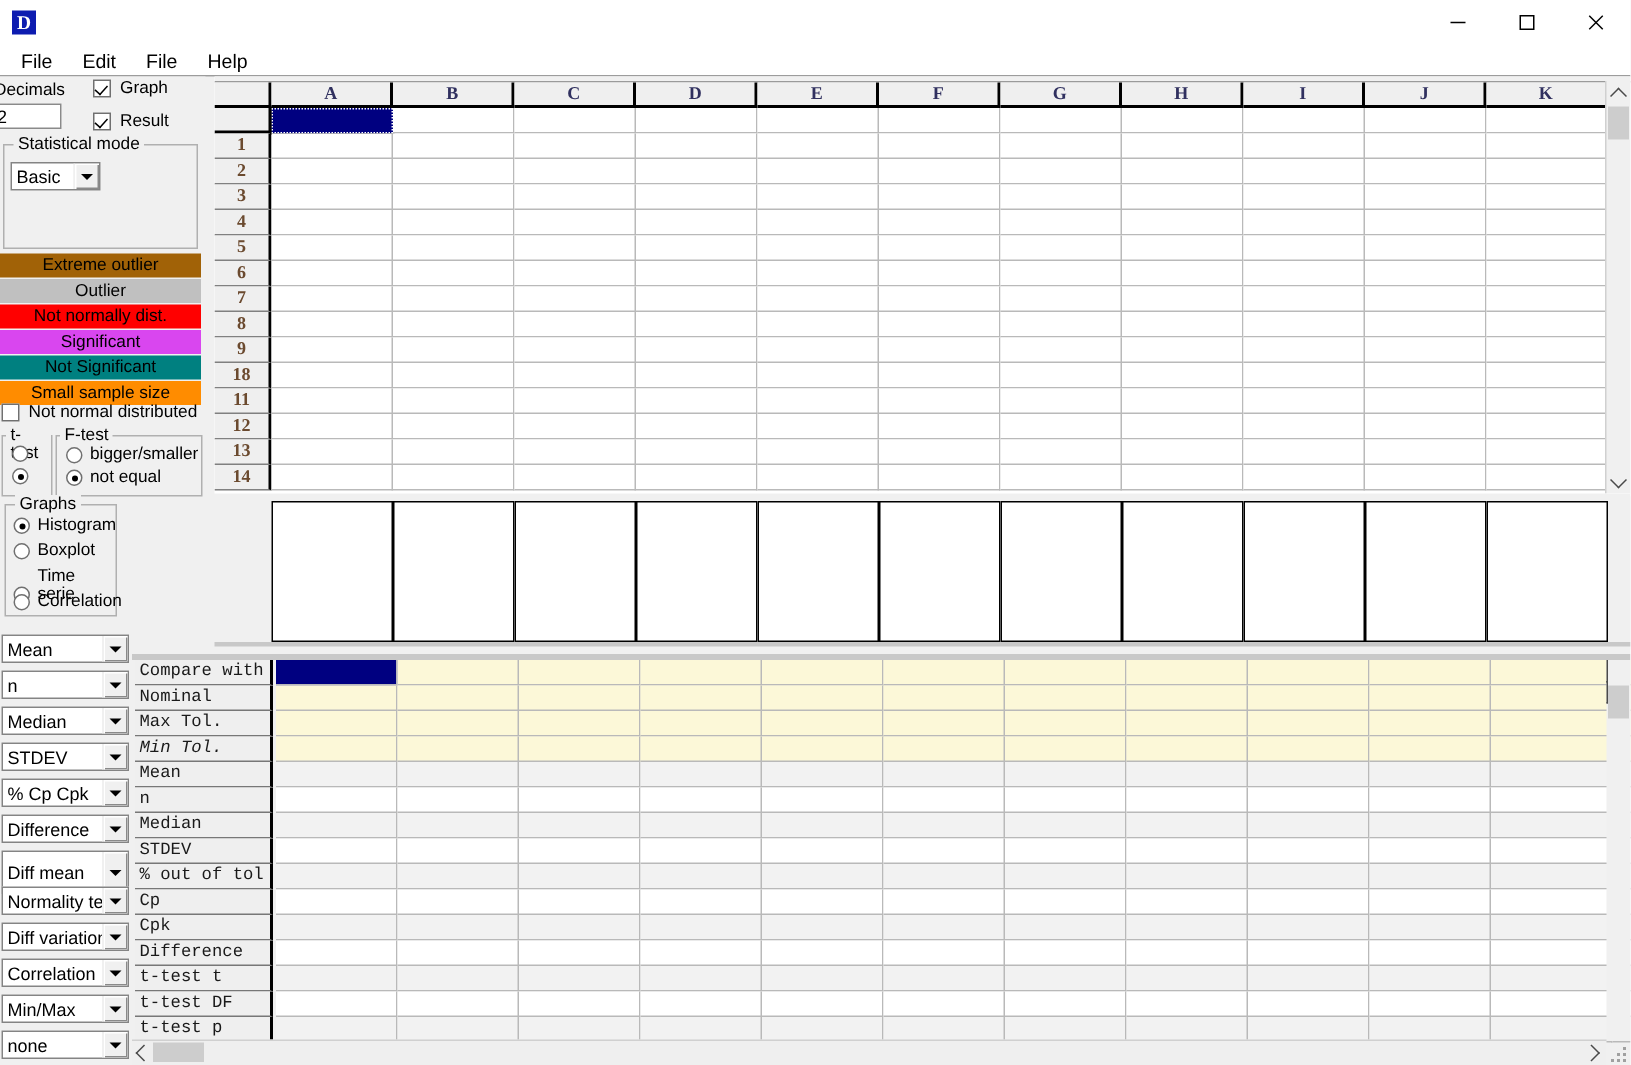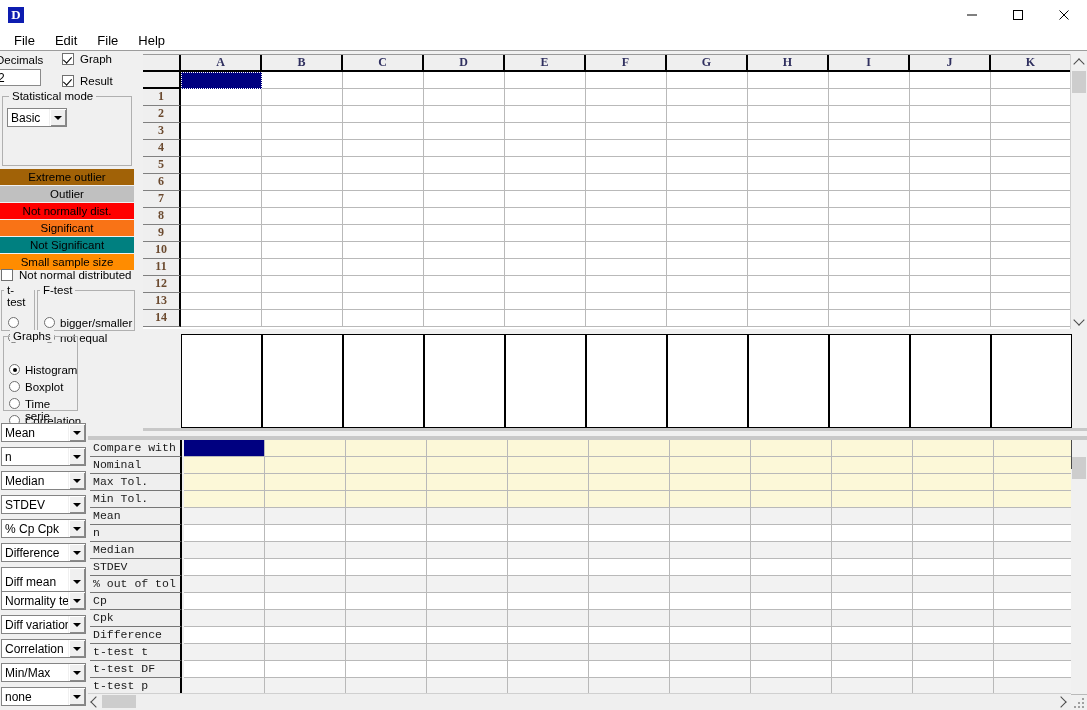--- a/index.html
+++ b/index.html
@@ -99,21 +99,21 @@
     display: block;
   }
 
   
   .legend-bar {
     position: absolute; left: 0; width: 134px; height: 16px;
     text-align: center; font-size: 11.5px; line-height: 16px;
   }
 
   
-  .radio-row { position: absolute; display: flex; align-items: flex-start; margin-top: 20px; }
+  .radio-row { position: absolute; display: flex; align-items: flex-end; }
   .radio {
     width: 11px; height: 11px; border-radius: 50%;
     background: #fff; border: 1px solid #707070; position: relative;
     margin-right: 5px; box-sizing: border-box; flex: 0 0 11px;
   }
   .radio.sel::after {
     content: ""; position: absolute; left: 2.5px; top: 2.5px;
     width: 4px; height: 4px; border-radius: 50%; background: #000;
   }
 
@@ -300,21 +300,21 @@
         <span class="cval">Basic</span>
         <span class="carrow">
             <i></i>
           </span>
       </div>
     </div>
 
     <div class="legend-bar" style="top:118px; background:#a16207;">Extreme outlier</div>
     <div class="legend-bar" style="top:135px; background:#c0c0c0;">Outlier</div>
     <div class="legend-bar" style="top:152px; background:#ff0000;">Not normally dist.</div>
-    <div class="legend-bar" style="top:169px; background:#f97316;">Significant</div>
+    <div class="legend-bar" style="top:169px; background:#d946ef;">Significant</div>
     <div class="legend-bar" style="top:186px; background:#008080;">Not Significant</div>
     <div class="legend-bar" style="top:203px; background:#ff8c00;">Small sample size</div>
 
     <div class="chk-row" style="left:1px; top:218px;">
       <div class="chk-box"></div>
       <div class="lbl">Not normal distributed</div>
     </div>
 
     <div class="groupbox" style="left:1px; top:239px; width:34px; height:41px;">
       <div class="gb-title" style="left:2px;">t-test</div>
@@ -452,21 +452,21 @@
         <div class="rowhead blank" style="top: 21px;"></div>
         <div class="rowhead" style="top: 38px;">1</div>
         <div class="rowhead" style="top: 55px;">2</div>
         <div class="rowhead" style="top: 72px;">3</div>
         <div class="rowhead" style="top: 89px;">4</div>
         <div class="rowhead" style="top: 106px;">5</div>
         <div class="rowhead" style="top: 123px;">6</div>
         <div class="rowhead" style="top: 140px;">7</div>
         <div class="rowhead" style="top: 157px;">8</div>
         <div class="rowhead" style="top: 174px;">9</div>
-        <div class="rowhead" style="top: 191px;">10</div>
+        <div class="rowhead" style="top: 191px;">18</div>
         <div class="rowhead" style="top: 208px;">11</div>
         <div class="rowhead" style="top: 225px;">12</div>
         <div class="rowhead" style="top: 242px;">13</div>
         <div class="rowhead" style="top: 259px;">14</div>
       </div>
     <div id="sheet-cells">
         <div class="cell sel" style="left: 38px; top: 21px; width: 81px;"></div>
         <div class="cell" style="left: 119px; top: 21px; width: 81px;"></div>
         <div class="cell" style="left: 200px; top: 21px; width: 81px;"></div>
         <div class="cell" style="left: 281px; top: 21px; width: 81px;"></div>
@@ -660,21 +660,21 @@
       </div>
     <div class="graph-divider"></div>
   </div>
 
   <div class="results">
     <div class="res-topstrip"></div>
     <div id="res-labels">
         <div class="res-label" style="top: 4px;">Compare with</div>
         <div class="res-label" style="top: 21px;">Nominal</div>
         <div class="res-label" style="top: 38px;">Max Tol.</div>
-        <div class="res-label" style="top: 55px;">Min Tol.</div>
+        <div class="res-label" style="top: 55px; font-style: italic;">Min Tol.</div>
         <div class="res-label" style="top: 72px;">Mean</div>
         <div class="res-label" style="top: 89px;">n</div>
         <div class="res-label" style="top: 106px;">Median</div>
         <div class="res-label" style="top: 123px;">STDEV</div>
         <div class="res-label" style="top: 140px;">% out of tol</div>
         <div class="res-label" style="top: 157px;">Cp</div>
         <div class="res-label" style="top: 174px;">Cpk</div>
         <div class="res-label" style="top: 191px;">Difference</div>
         <div class="res-label" style="top: 208px;">t-test t</div>
         <div class="res-label" style="top: 225px;">t-test DF</div>

